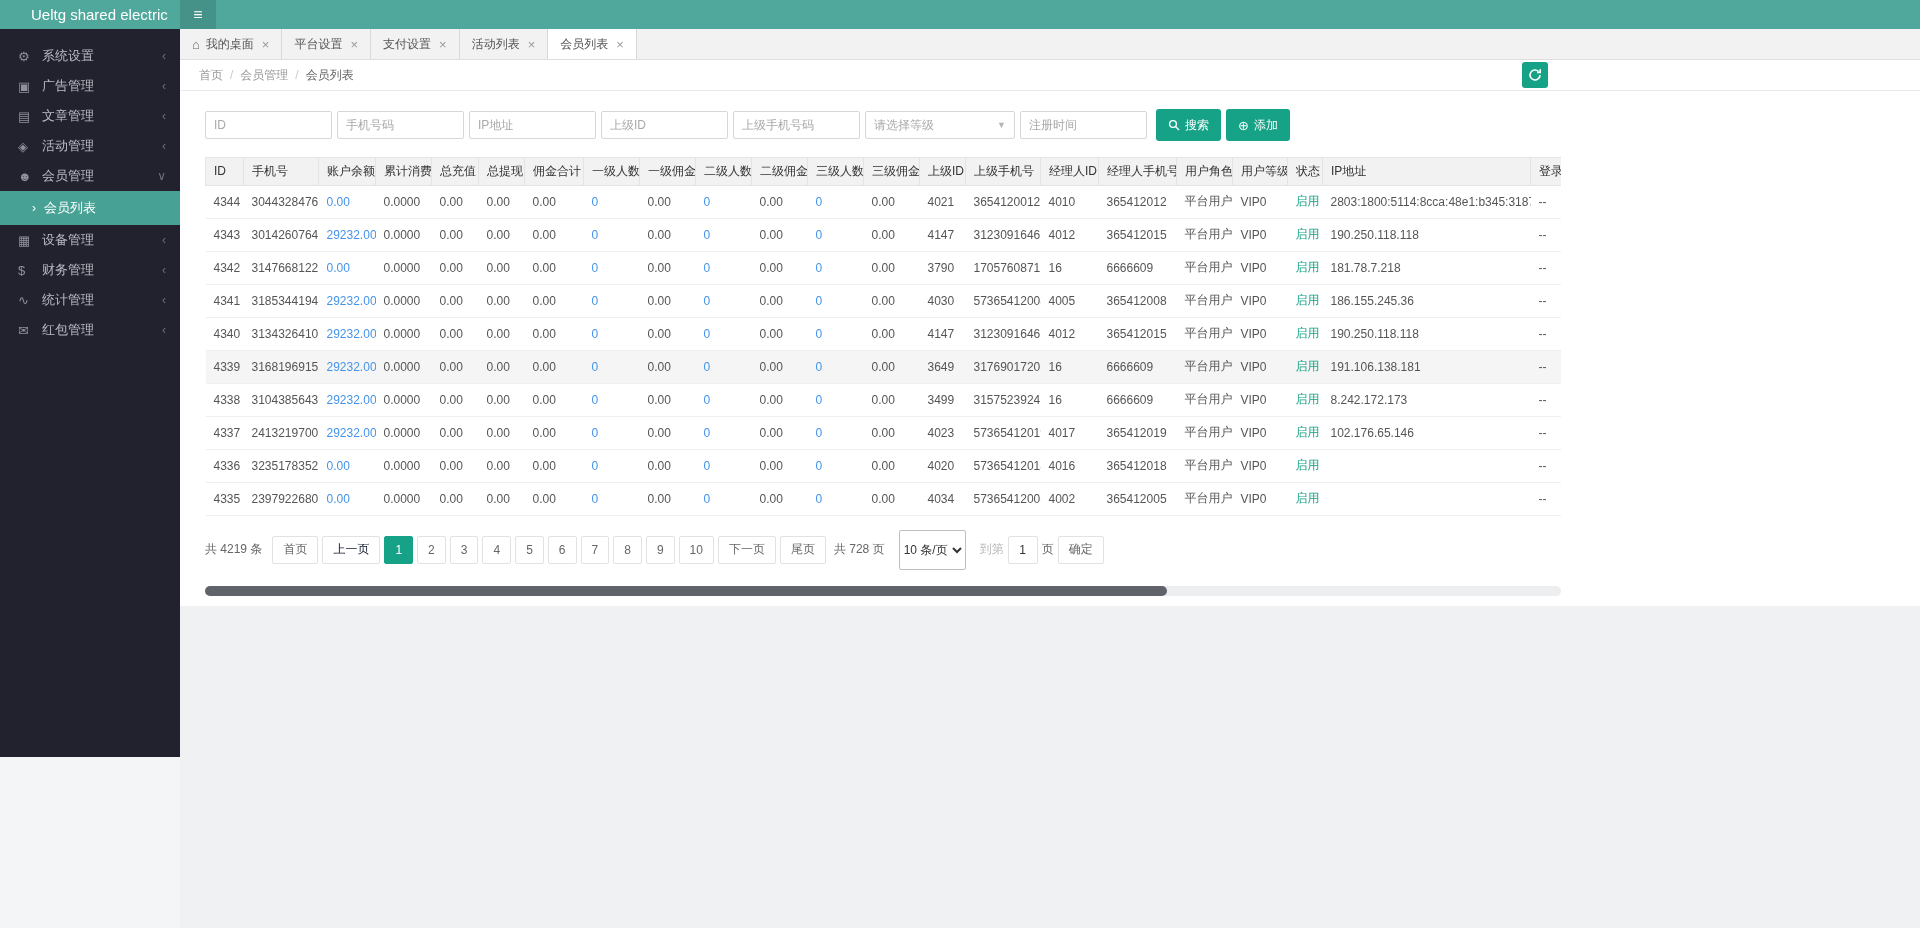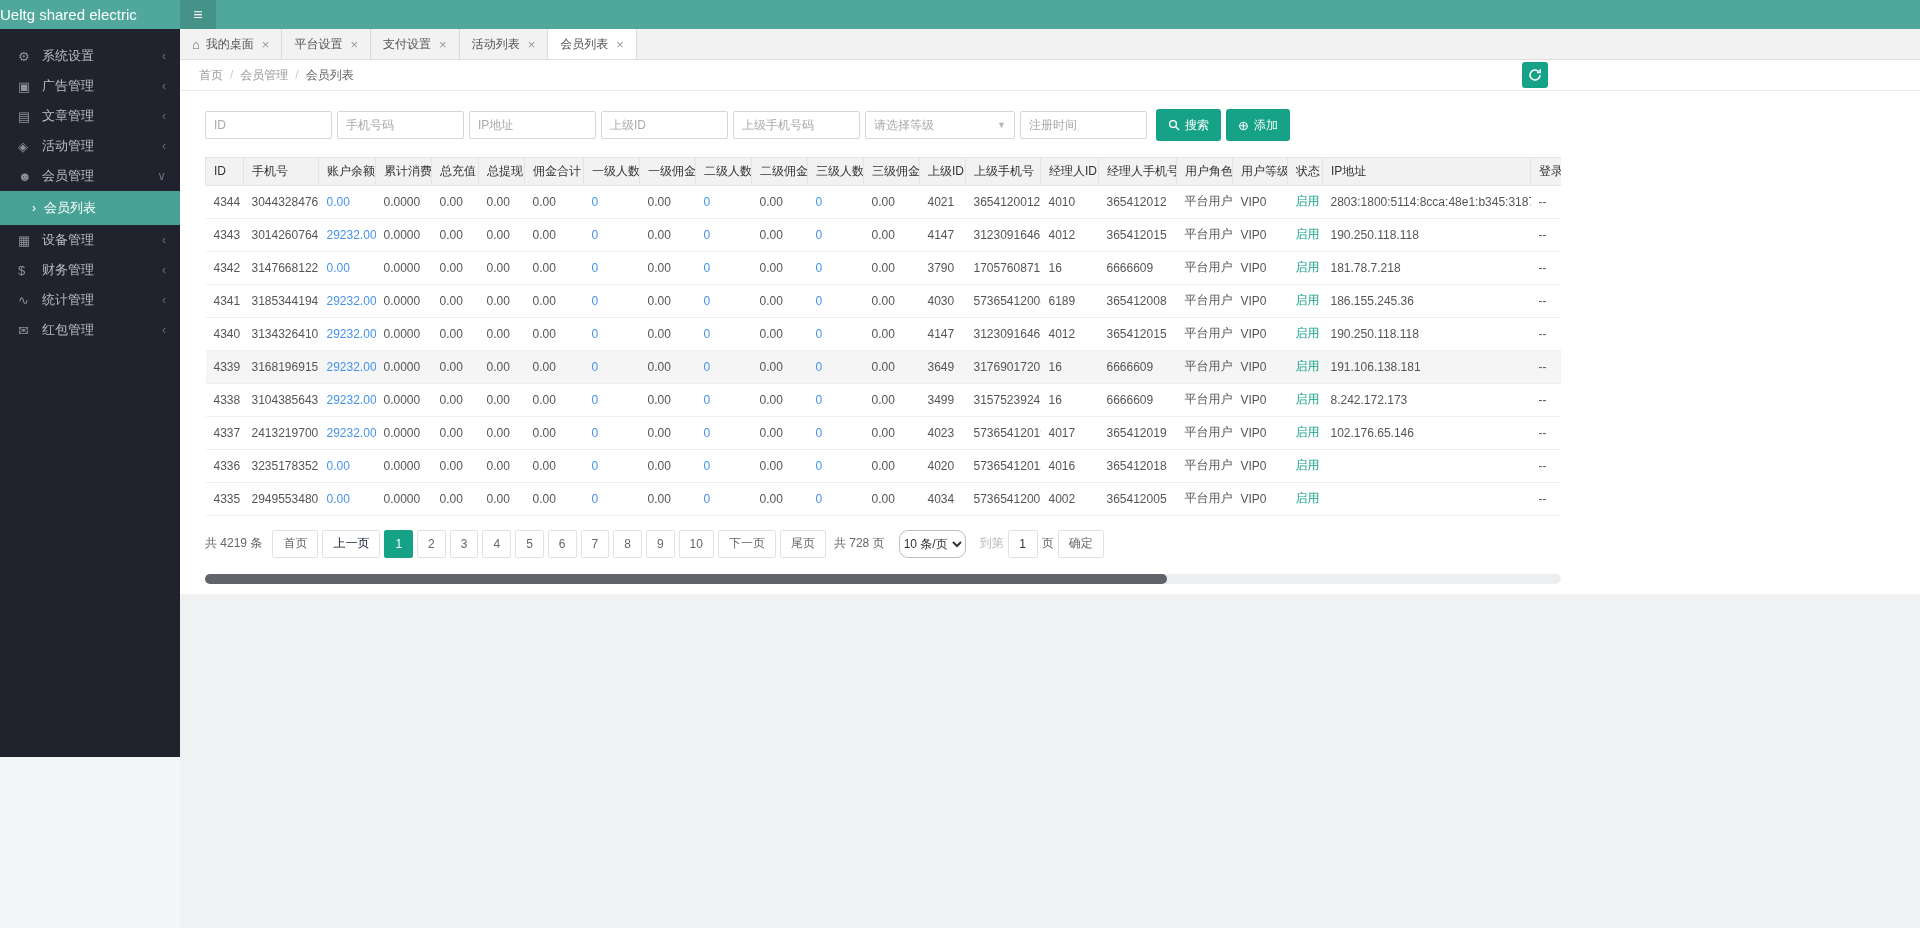--- a/index.html
+++ b/index.html
@@ -7,21 +7,21 @@
   html,body { margin:0; padding:0; }
   body {
     width:1920px; height:928px; overflow:hidden;
     font-family:"Liberation Sans","DejaVu Sans",sans-serif;
     background:#F0F1F2; font-size:12px;
   }
   .app { width:100%; height:100%; display:flex; flex-direction:column; }
 
   
   .topbar { flex:0 0 29px; height:29px; background:#4FA89B; display:flex; align-items:stretch; color:#fff; }
-  .brand { width:180px; flex:0 0 180px; display:flex; align-items:center; padding-left:0; font-size:15px; }
+  .brand { width:180px; flex:0 0 180px; display:flex; align-items:center; padding-left:31px; font-size:15px; }
   .burger { width:36px; display:flex; align-items:center; justify-content:center; background:rgba(0,0,0,.12); cursor:pointer; font-size:16px; }
   .top-right { margin-left:auto; margin-right:372px; display:flex; align-items:center; gap:20px; font-size:12px; }
   .admin-dd { display:flex; align-items:center; gap:5px; cursor:pointer; }
   .caret { font-size:9px; }
   .brand-right { font-weight:bold; }
 
   
   .body-row { flex:1; display:flex; min-height:0; }
   .left-col { width:180px; flex:0 0 180px; display:flex; flex-direction:column; }
   .sidebar { background:#22222E; height:728px; padding-top:12px; }
@@ -72,21 +72,21 @@
   .c-link { color:#4593E9; cursor:pointer; }
   .c-status { color:#16A287; cursor:pointer; }
 
   
   .pager { margin-top:14px; display:flex; align-items:center; gap:4px; font-size:12px; color:#666; }
   .pg-text { margin:0 6px 0 0; }
   .pg-btn { min-width:16px; height:28px; padding:0 10px; background:#fff; border:1px solid #E2E2E2; border-radius:2px; font-size:12px; color:#666; cursor:pointer; display:inline-flex; align-items:center; justify-content:center; font-family:inherit; }
   .pg-btn.active { background:#16A287; border-color:#16A287; color:#fff; }
   .pg-btn.disabled { color:#0f172a; cursor:default; }
   .pg-pages-text { margin:0 4px; }
-  .pg-select { height:28px; border:1px solid #BFBFBF; border-radius:9px; font-size:12px; color:#333; font-family:inherit; margin-left:6px; background:#fff; }
+  .pg-select { height:40px; border:1px solid #BFBFBF; border-radius:2px; font-size:12px; color:#333; font-family:inherit; margin-left:6px; background:#fff; }
   .goto-label { color:#B7B7B7; margin-left:10px; }
   .goto-input { width:30px; height:28px; border:1px solid #E2E2E2; border-radius:2px; text-align:center; font-size:12px; color:#333; outline:none; font-family:inherit; }
   .goto-unit { color:#666; }
 
   
   .hscroll { width:1356px; height:10px; margin-top:16px; background:#EDEEEF; border-radius:5px; position:relative; }
   .hscroll-thumb { position:absolute; left:0; top:0; height:10px; width:962px; background:#60646A; border-radius:5px; cursor:pointer; }
 
   .bottom-fill { flex:1; background:#F0F1F2; }
 </style>
@@ -367,21 +367,21 @@
                   <td>0.00</td>
                   <td>0.00</td>
                   <td class="c-link">0</td>
                   <td>0.00</td>
                   <td class="c-link">0</td>
                   <td>0.00</td>
                   <td class="c-link">0</td>
                   <td>0.00</td>
                   <td>4030</td>
                   <td>57365412008</td>
-                  <td>6189</td>
+                  <td>4005</td>
                   <td>365412008</td>
                   <td>平台用户</td>
                   <td>VIP0</td>
                   <td class="c-status">启用</td>
                   <td>186.155.245.36</td>
                   <td>--</td>
                 </tr>
                 <tr>
                   <td>4340</td>
                   <td>3134326410</td>
@@ -497,21 +497,21 @@
                   <td>4016</td>
                   <td>365412018</td>
                   <td>平台用户</td>
                   <td>VIP0</td>
                   <td class="c-status">启用</td>
                   <td></td>
                   <td>--</td>
                 </tr>
                 <tr>
                   <td>4335</td>
-                  <td>2949553480</td>
+                  <td>2397922680</td>
                   <td class="c-link">0.00</td>
                   <td>0.0000</td>
                   <td>0.00</td>
                   <td>0.00</td>
                   <td>0.00</td>
                   <td class="c-link">0</td>
                   <td>0.00</td>
                   <td class="c-link">0</td>
                   <td>0.00</td>
                   <td class="c-link">0</td>

